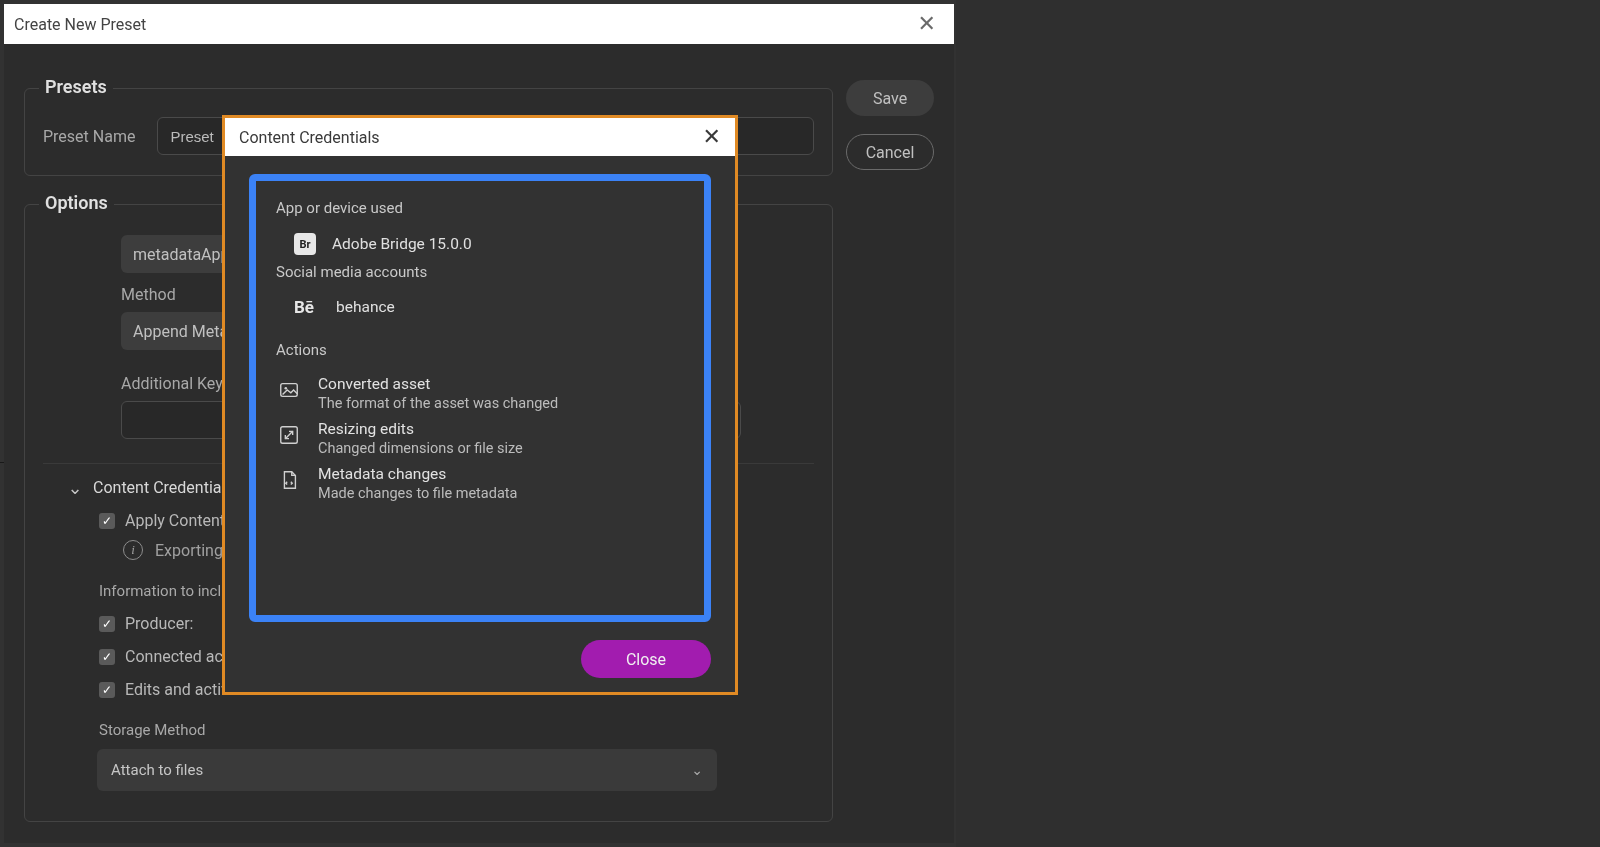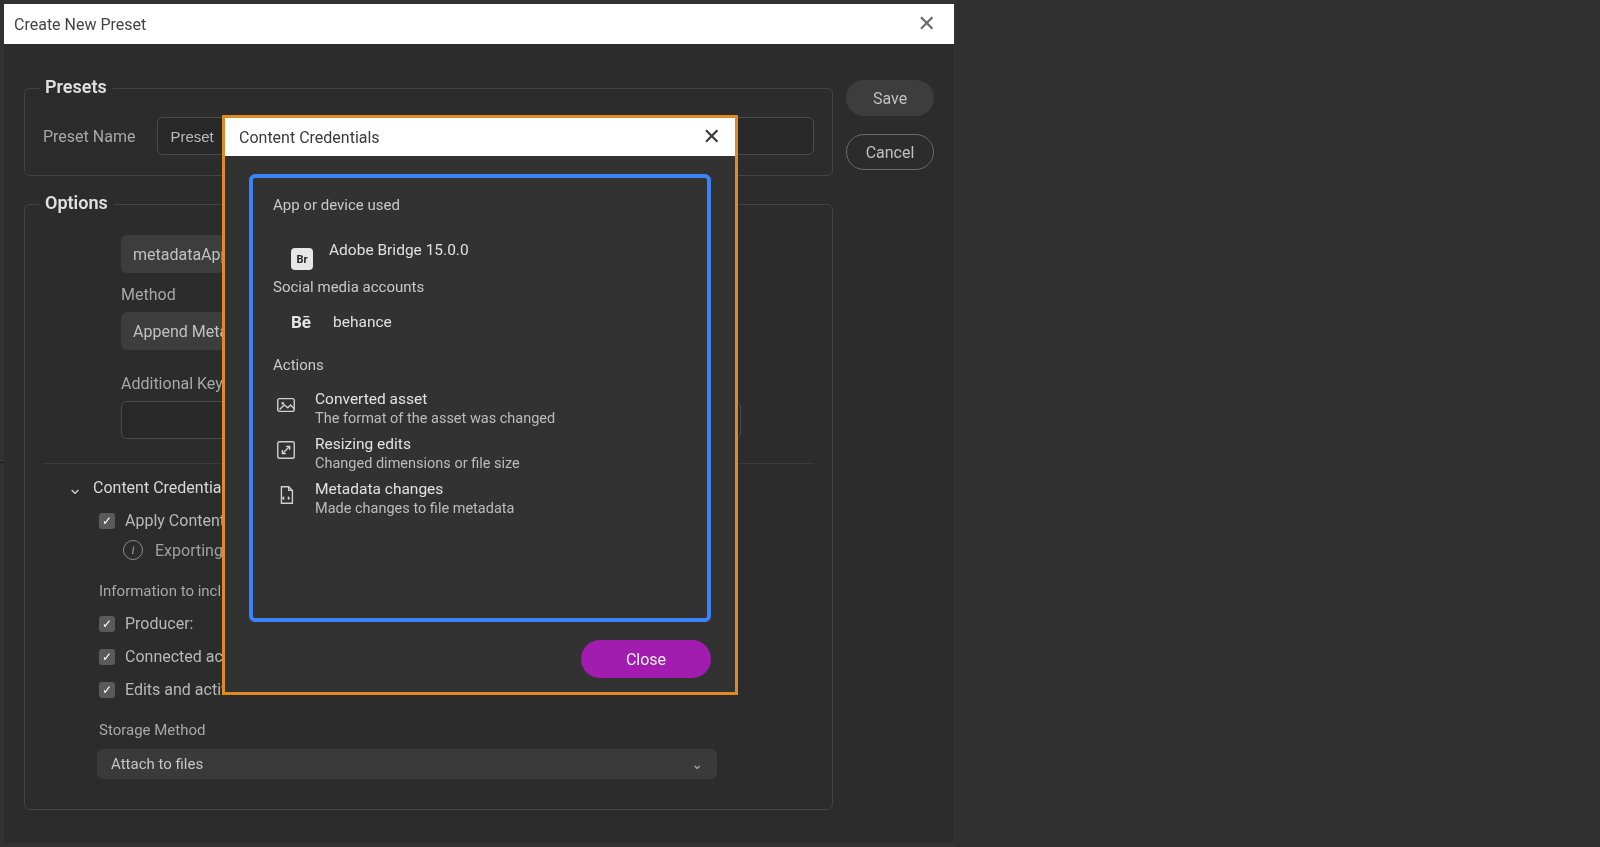--- a/index.html
+++ b/index.html
@@ -178,21 +178,21 @@
   }
   .sub-label {
     color: #a8a8a8;
     font-size: 15px;
     margin-top: 22px;
     padding-left: 2px;
   }
   .dropdown {
     background: #3a3a3a;
     border-radius: 6px;
-    height: 30px;
+    height: 42px;
     display: flex;
     align-items: center;
     justify-content: space-between;
     padding: 0 14px;
     color: #c6c6c6;
     font-size: 15px;
     margin-top: 10px;
     width: 620px;
     cursor: pointer;
   }
@@ -274,21 +274,21 @@
     line-height: 1;
     font-weight: 300;
   }
   .cc-body {
     flex: 1;
     padding: 18px 24px 14px 24px;
     display: flex;
     flex-direction: column;
   }
   .cc-panel {
-    border: 4px solid #3b82f6;
+    border: 7px solid #3b82f6;
     border-radius: 6px;
     padding: 18px 20px 22px 20px;
     flex: 1;
     color: #d2d2d2;
   }
   .cc-h {
     color: #c9c9c9;
     font-size: 15px;
     margin-bottom: 16px;
   }
@@ -307,21 +307,20 @@
     width: 22px;
     height: 22px;
     background: #e7e7e7;
     color: #222;
     border-radius: 4px;
     display: flex;
     align-items: center;
     justify-content: center;
     font-size: 11px;
     font-weight: 700;
-    margin-top: 18px;
   }
   .be-icon {
     width: 26px;
     font-weight: 700;
     font-size: 17px;
     color: #e6e6e6;
   }
 
   .act-row {
     display: flex;

